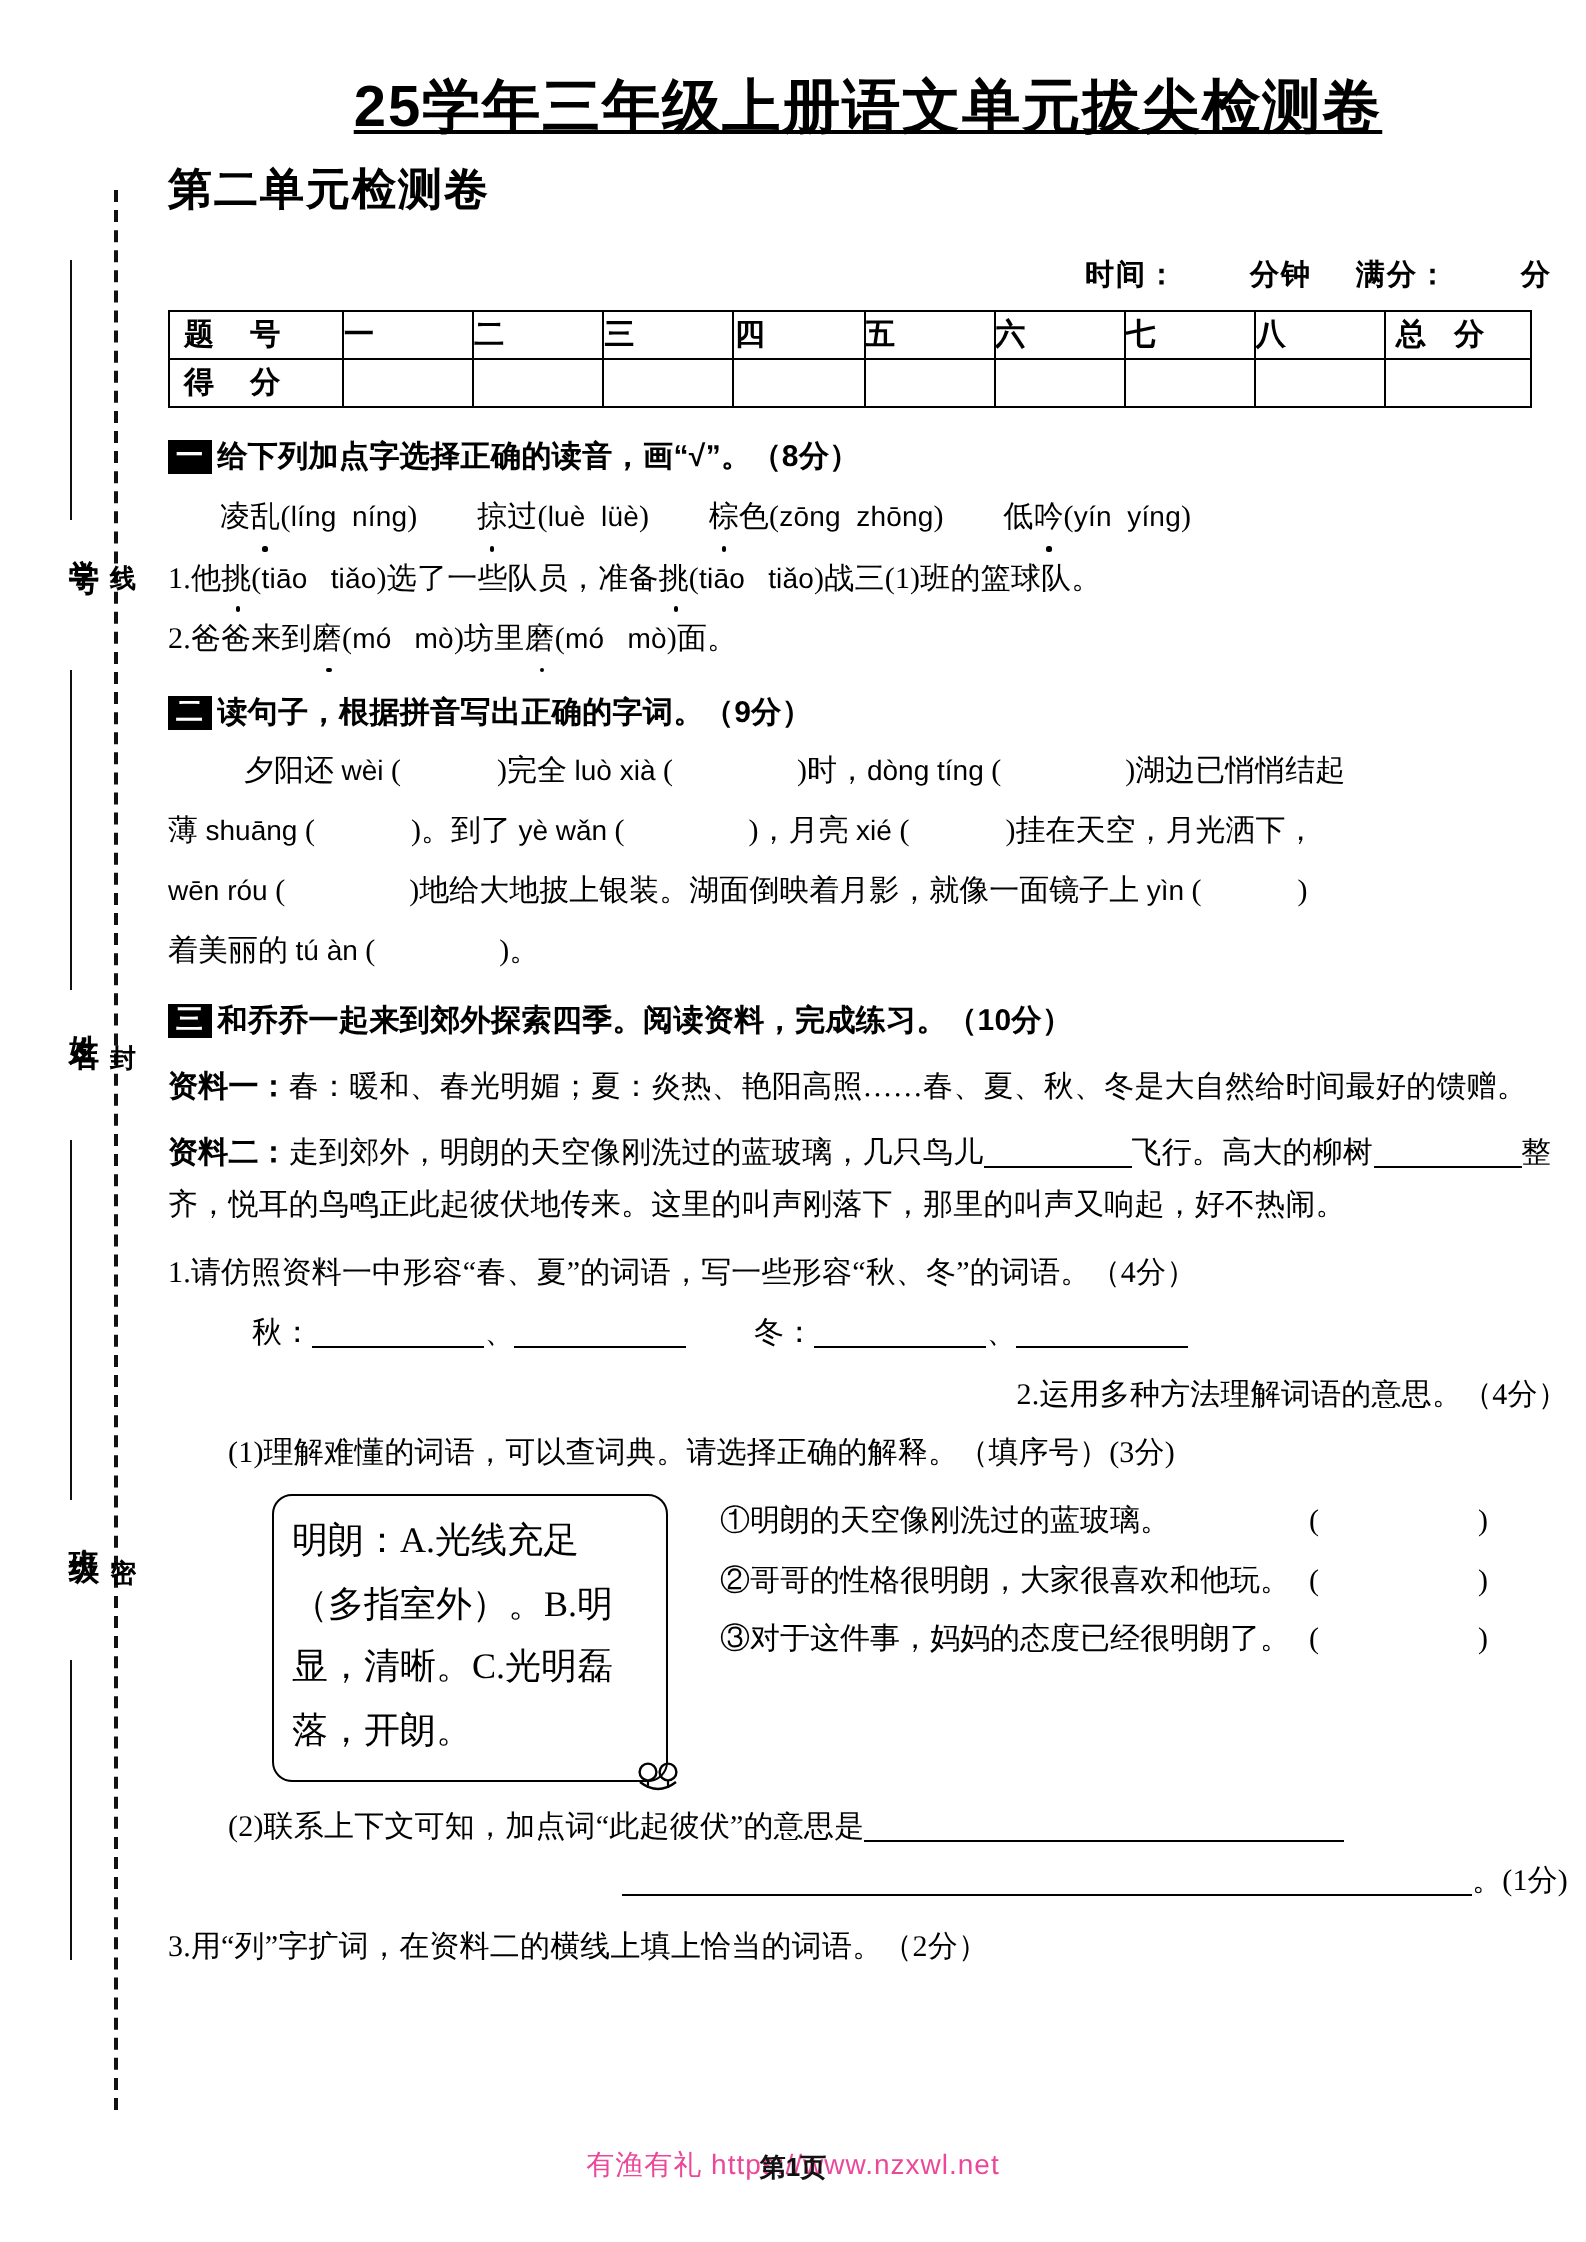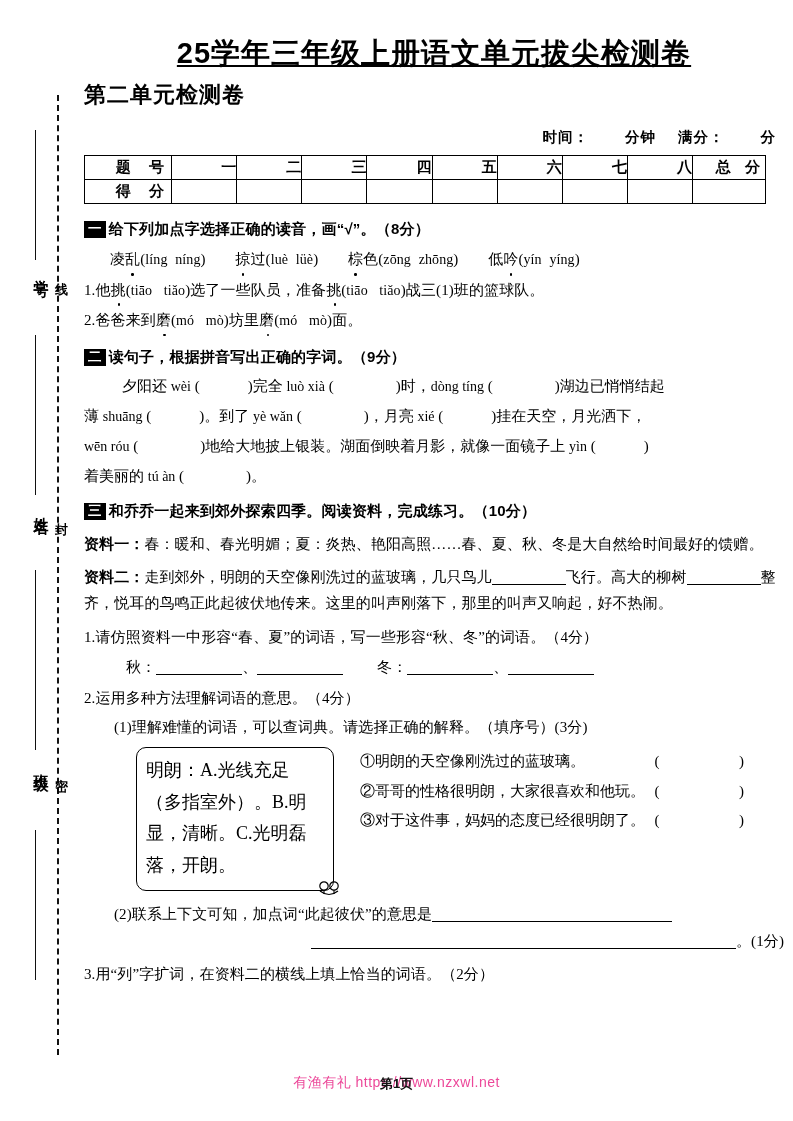--- a/index.html
+++ b/index.html
@@ -109,21 +109,21 @@
   
   table.score-table {
     margin-top: 8px;
     border-collapse: collapse;
     width: 682px;
     table-layout: fixed;
   }
   table.score-table td {
     border: 1.4px solid #000;
     height: 23px;
-    text-align: right;
+    text-align: left;
     vertical-align: middle;
     font-family: "Liberation Sans", "DejaVu Sans", sans-serif;
     font-weight: 700;
     font-size: 15px;
     padding: 0;
   }
   table.score-table td.head-col { width: 86px; letter-spacing: 7px; text-indent: 7px; }
 
   
   .sec-head {
@@ -148,21 +148,21 @@
 
   
   .q-line {
     font-size: 15px;
     line-height: 1.55;
     margin-top: 7px;
     letter-spacing: 0.1px;
   }
   .q-line.tight { margin-top: 3px; }
   .pinyin {
-    font-family: Liberation Serif, serif;
+    font-family: Liberation Sans, sans-serif;
     font-size: 14px;
   }
   .bold { font-weight: 700; }
 
   
   .dotchar { position: relative; display: inline-block; }
   .dotchar::after {
     content: "";
     position: absolute;
     left: 50%;
@@ -361,21 +361,21 @@
 
   <div class="q-line" style="margin-top:10px;">
     <span>1.</span><span>请仿照资料一中形容“春、夏”的词语，写一些形容“秋、冬”的词语。（4分）</span>
   </div>
   <div class="q-line" style="padding-left:42px;margin-top:6px;">
     <span>秋：</span><span class="ul ul-w2"></span><span>、</span><span class="ul ul-w2"></span>
     <span style="display:inline-block;width:26px;"></span>
     <span>冬：</span><span class="ul ul-w2"></span><span>、</span><span class="ul ul-w2"></span>
   </div>
 
-  <div class="q-line" style="margin-top:8px;">
+  <div class="q-line" style="margin-top:8px;text-align:right;">
     <span>2.</span><span>运用多种方法理解词语的意思。（4分）</span>
   </div>
   <div class="q-line" style="padding-left:30px;margin-top:6px;">
     <span>(1)理解难懂的词语，可以查词典。请选择正确的解释。（填序号）(3分)</span>
   </div>
 
   <div class="dict-row">
     <div class="dict-box">
       <span>明朗：</span><span>A.光线充足（多指室外）。</span><span>B.明显，清晰。</span><span>C.光明磊落，开朗。</span>
       <svg class="dict-knot" viewBox="0 0 26 20">

